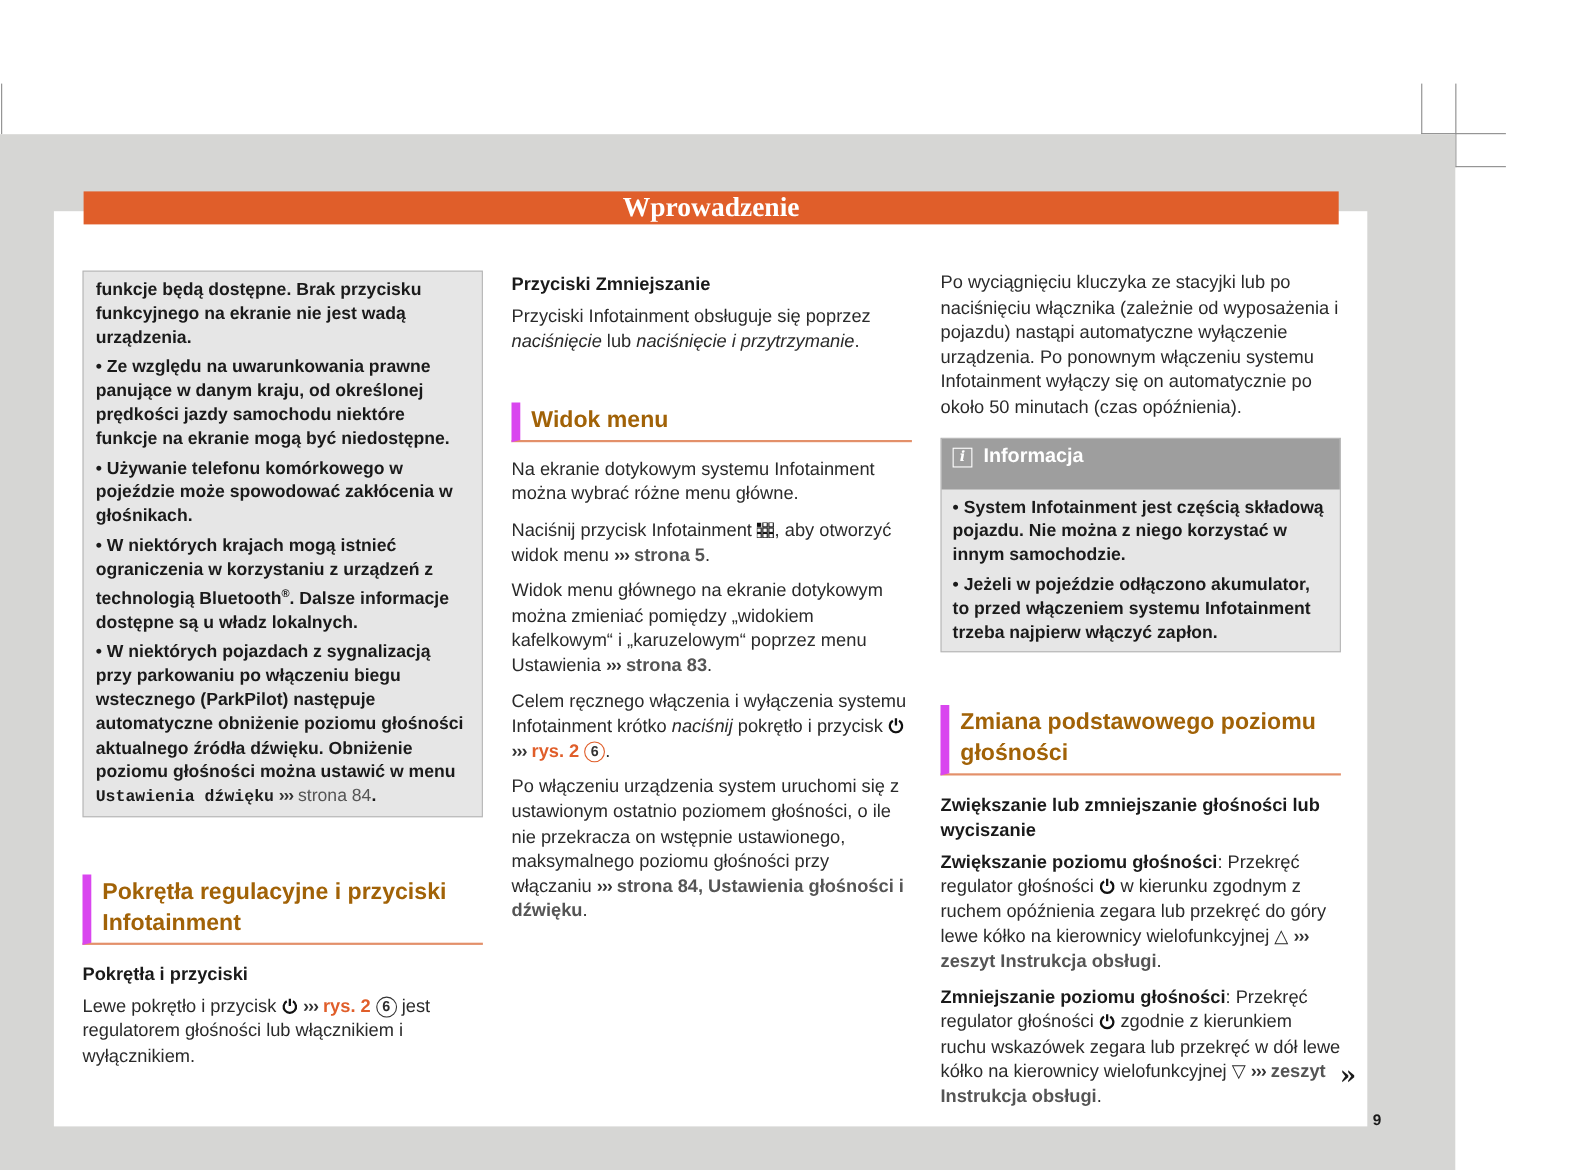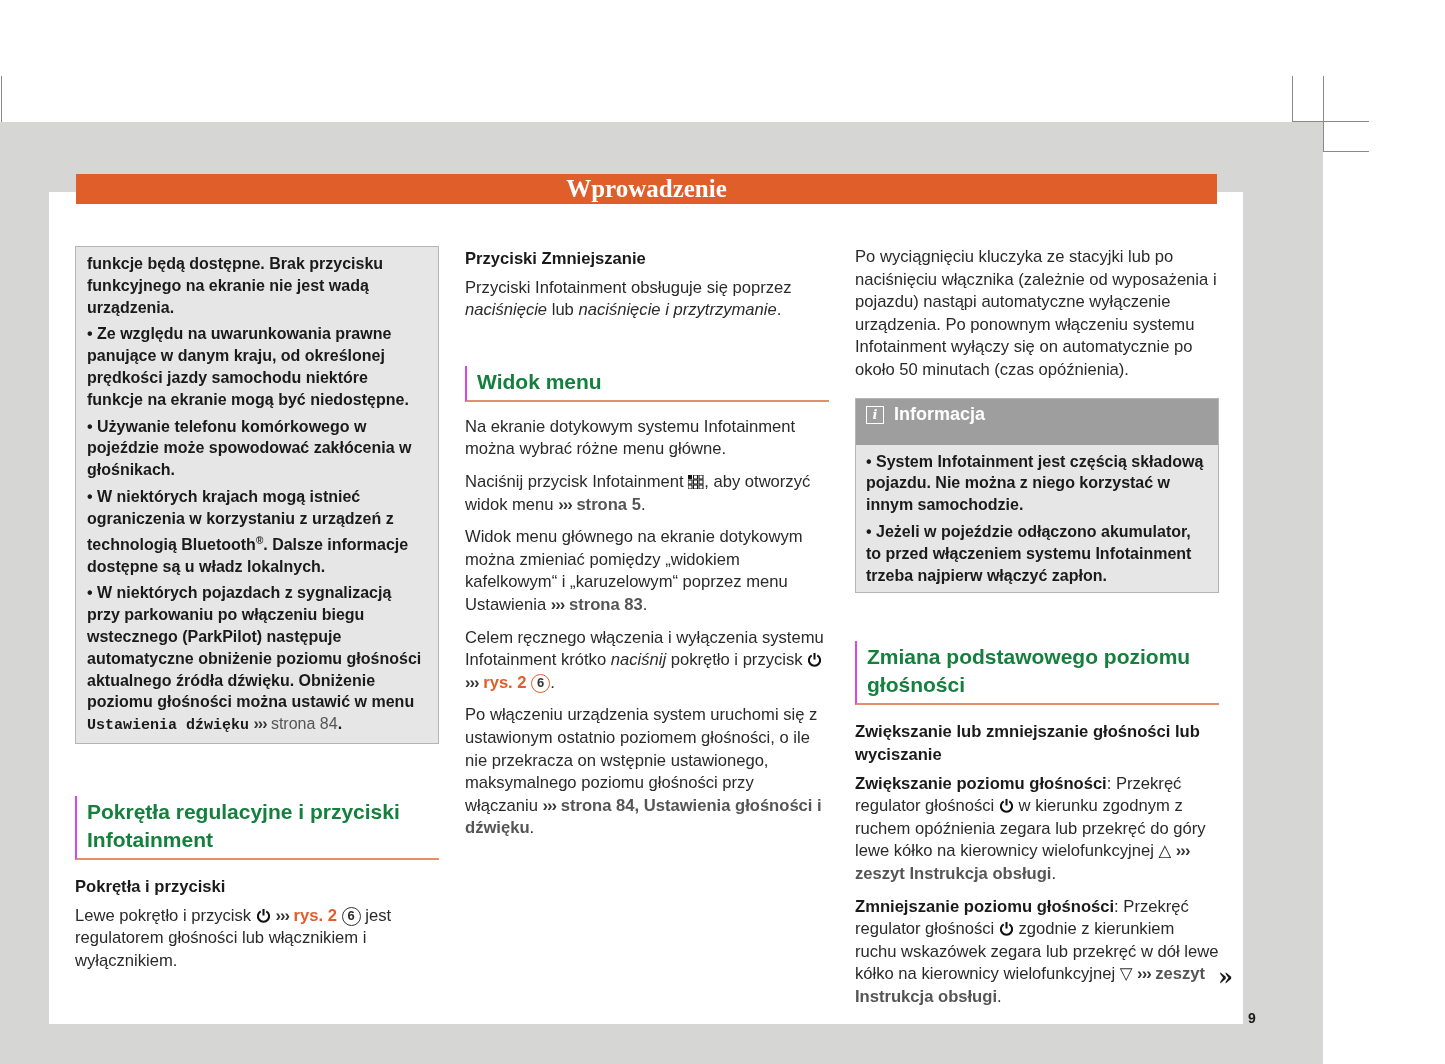--- a/index.html
+++ b/index.html
@@ -41,22 +41,22 @@
   .mono { font-family: "Liberation Mono", monospace; font-weight: bold; font-size: 15px; }
 
   .note-box {
     background: #e6e6e6; border: 1.5px solid #b5b5b5; padding: 6px 10px 6px 11px;
     font-weight: bold; color: #1a1a1a; font-size: 16px; line-height: 21.8px;
   }
   .note-box p { margin-bottom: 5px; }
   .note-box p:last-child { margin-bottom: 0; }
 
   .h2 {
-    border-left: 2px solid #d946ef; border-bottom: 2px solid #e3906a;
-    padding: 2px 0 4px 10px; font-weight: bold; font-size: 21px; line-height: 28px; color: #15803d;
+    border-left: 8px solid #d946ef; border-bottom: 2px solid #e3906a;
+    padding: 2px 0 4px 10px; font-weight: bold; font-size: 21px; line-height: 28px; color: #a16207;
   }
   .h3 { font-weight: bold; color: #1a1a1a; margin-bottom: 6px; }
 
   .circ {
     display: inline-block; width: 19px; height: 19px; border: 1.6px solid #333; border-radius: 50%;
     text-align: center; font-size: 13px; line-height: 16px; font-weight: bold; vertical-align: 1px;
   }
   .circ.orange { border-color: #e05e2a; color: #333; }
   .icon-inline { display: inline-block; vertical-align: -2px; }
 

